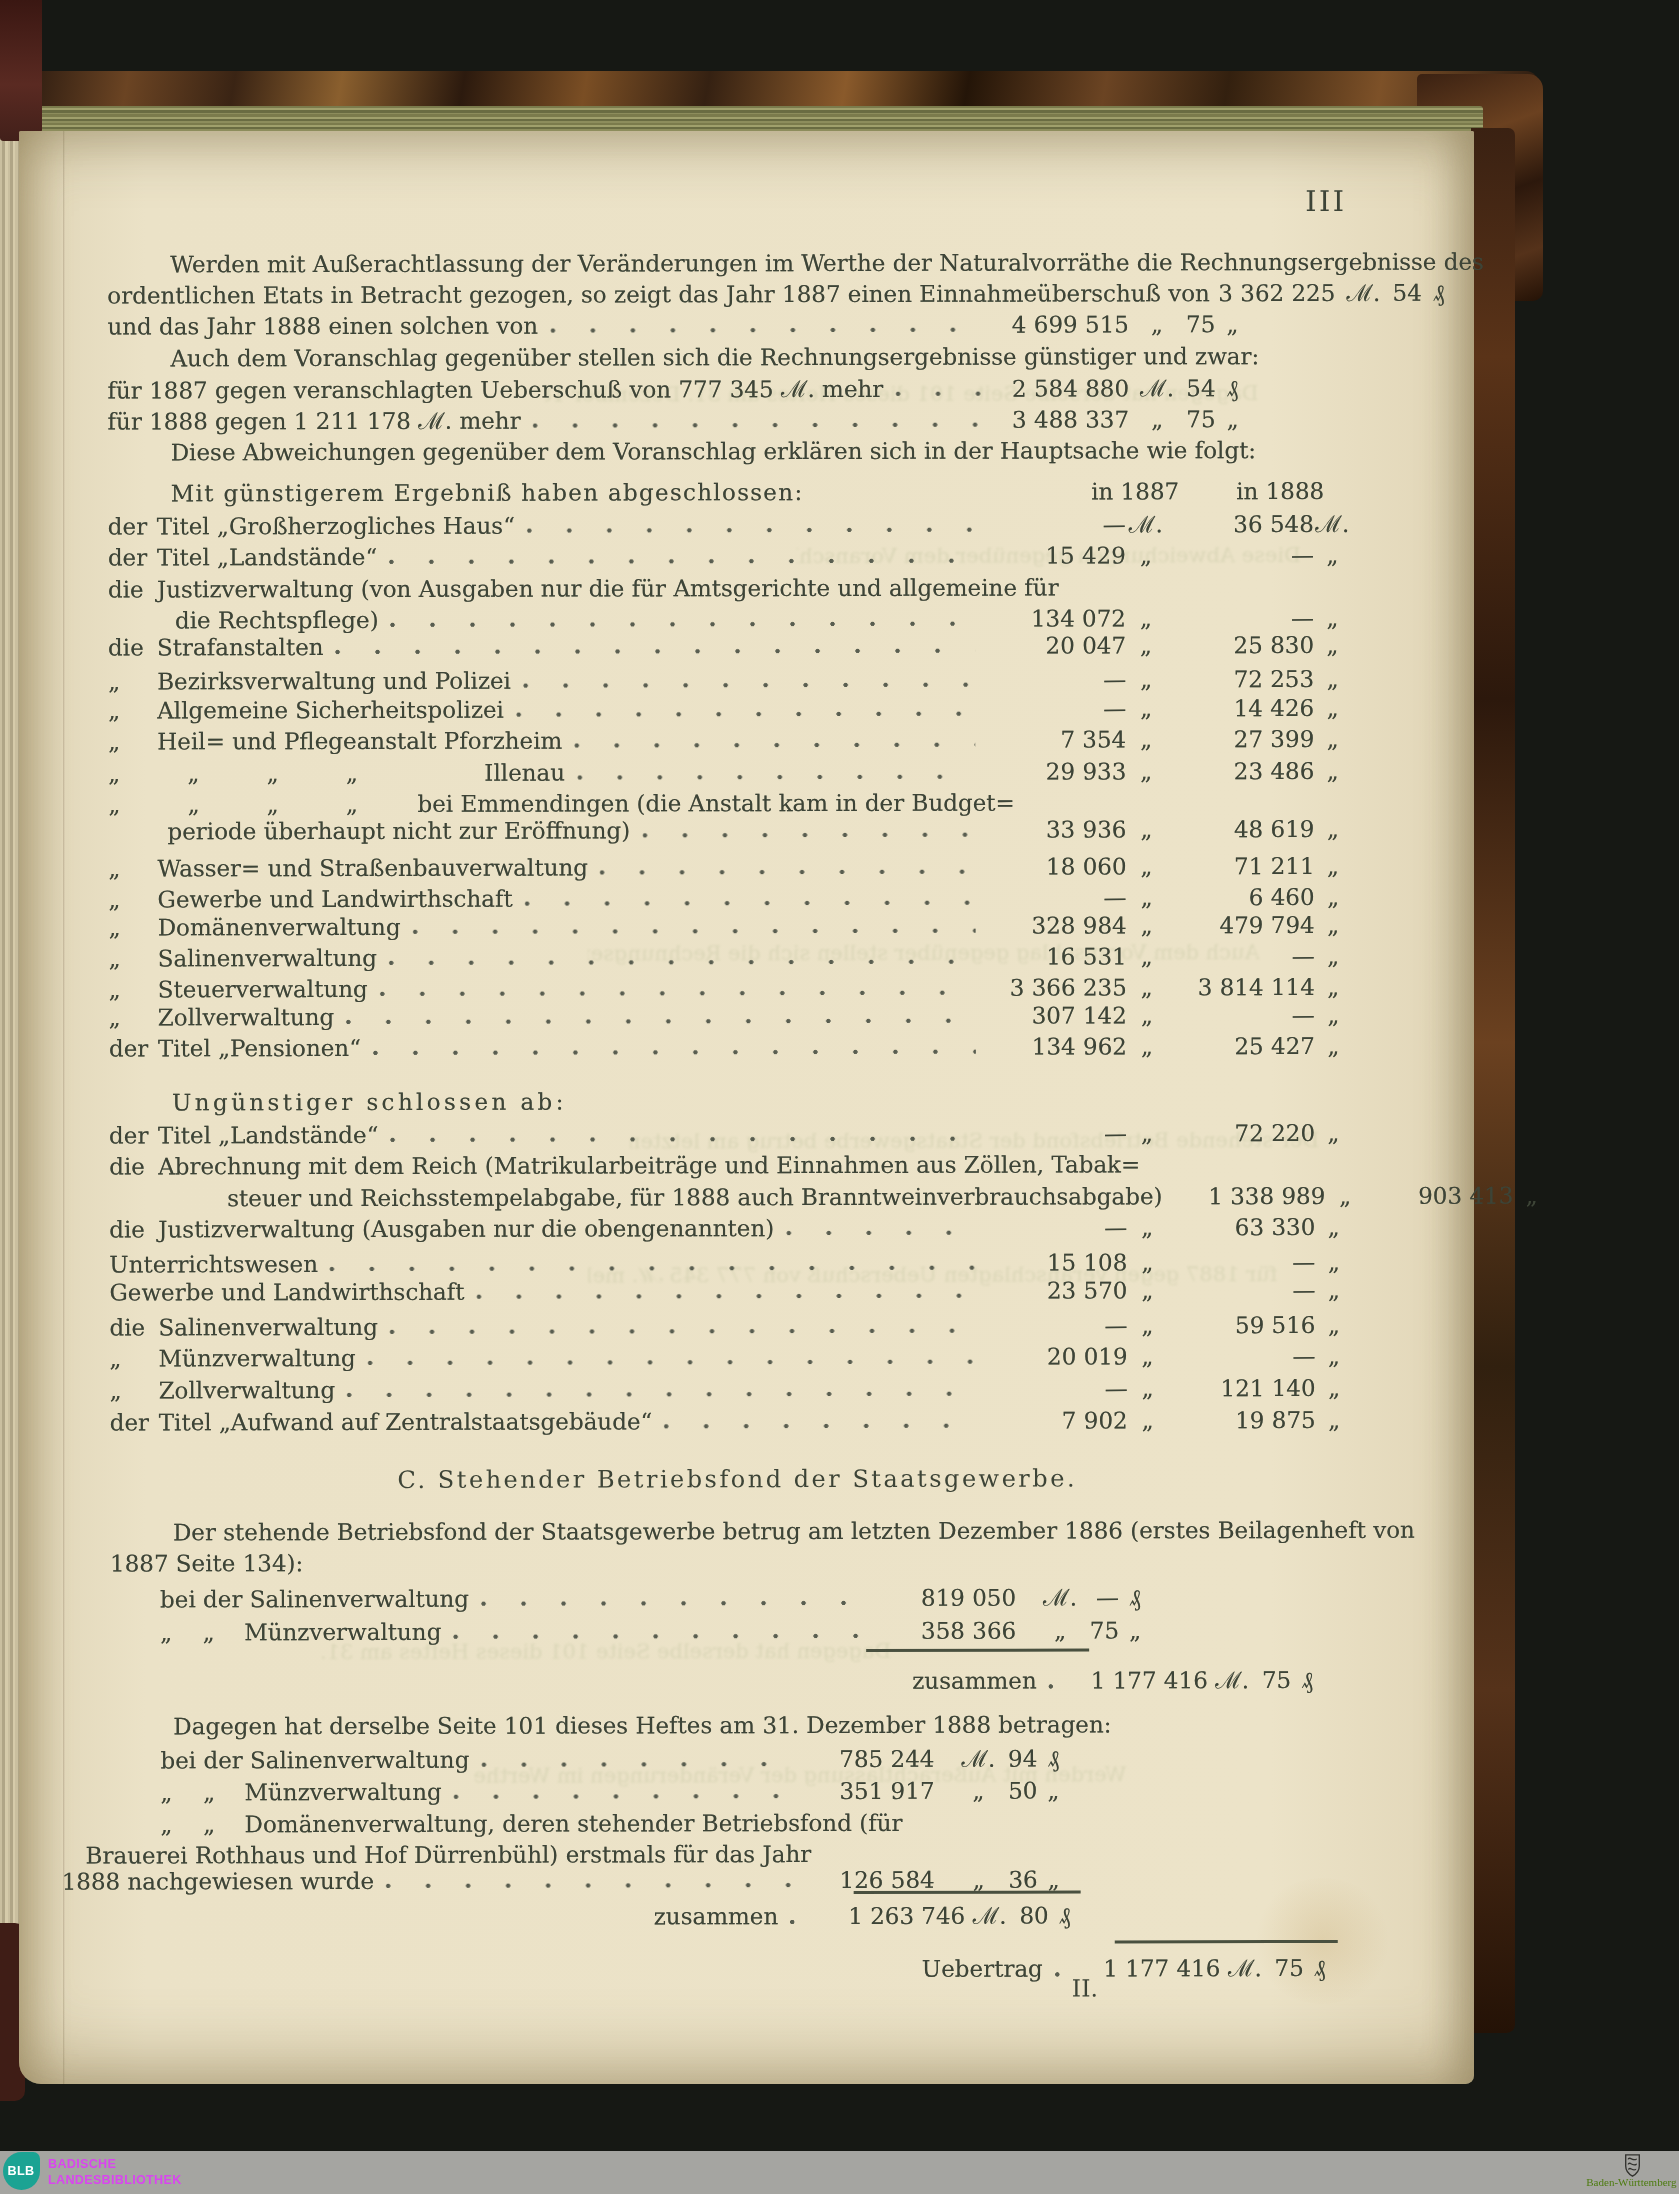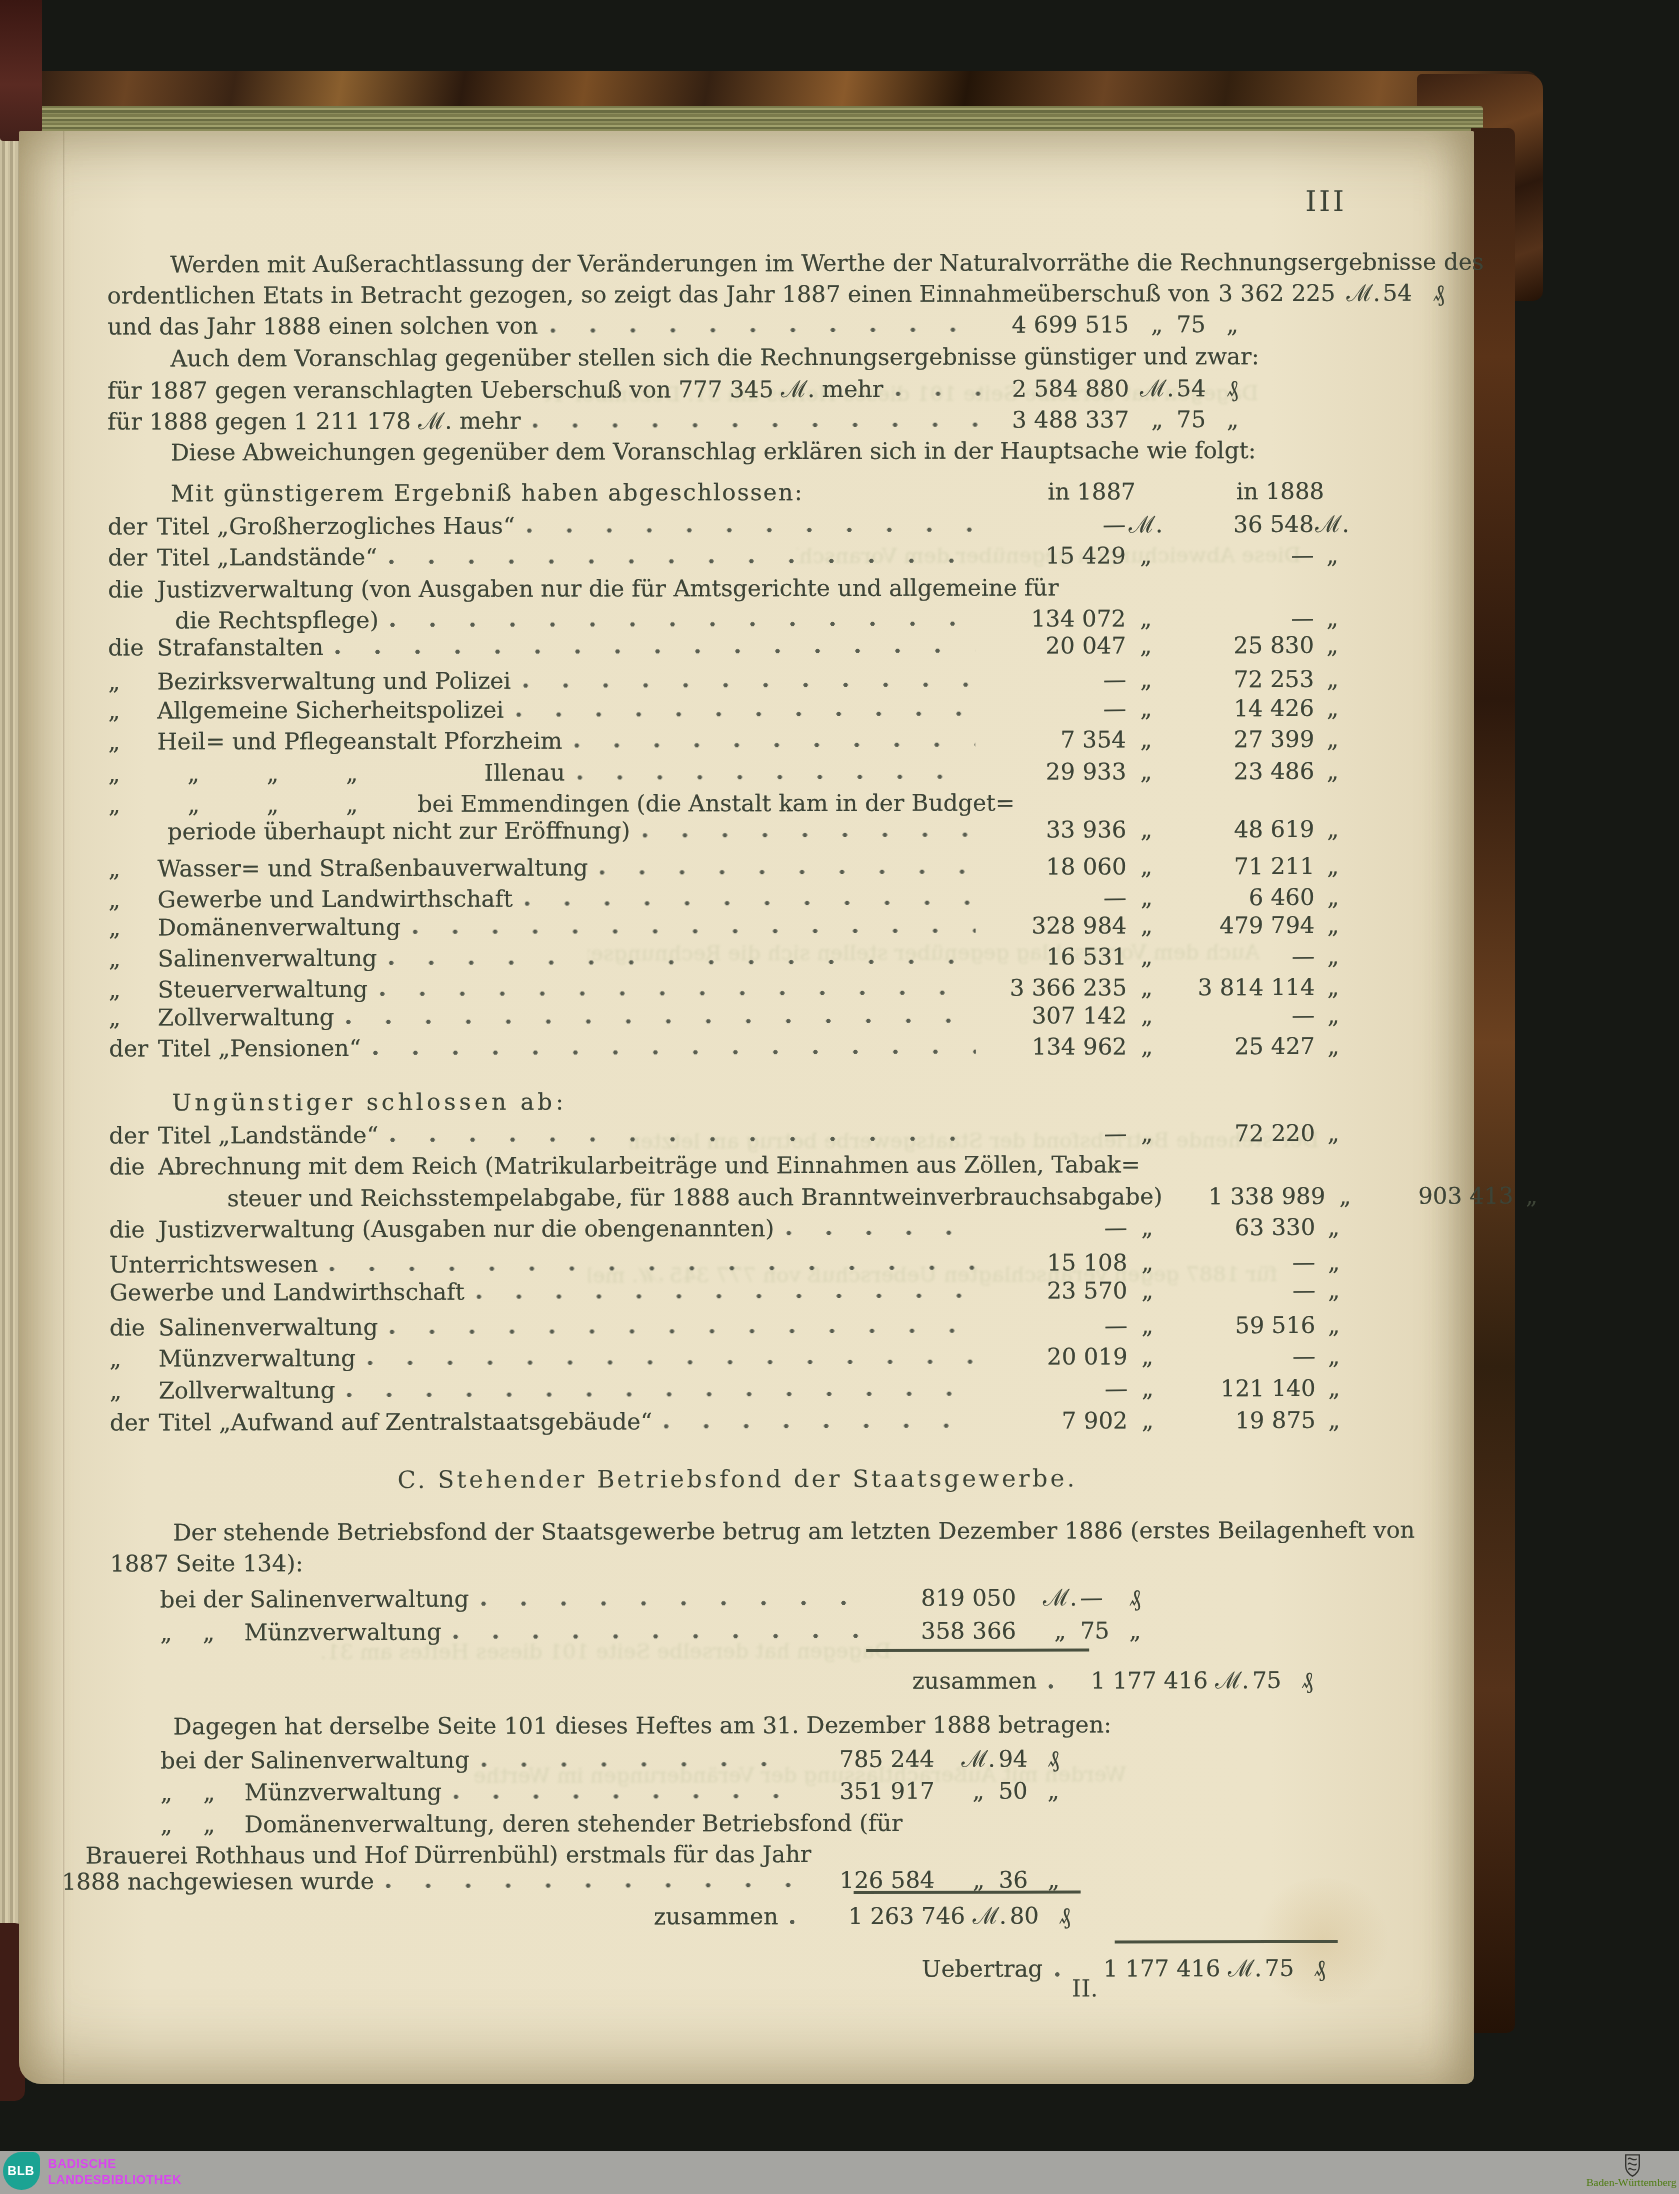--- a/index.html
+++ b/index.html
@@ -41,28 +41,28 @@
   .pfx{width:49px;flex:0 0 auto;}
   .deep .pfx{width:309px;word-spacing:60px;}
   .deep .pad{padding-left:67px;}
   .lbl{flex:0 0 auto;}
   .c80{padding-left:67px;} .c70{padding-left:59px;} .c140{padding-left:118px;}
   .v87{width:134px;flex:0 0 auto;text-align:right;}
   .u87{width:40px;flex:0 0 auto;text-align:center;}
   .v88{width:148px;flex:0 0 auto;text-align:right;}
   .u88{width:37px;flex:0 0 auto;text-align:center;}
   .htitle{flex:1 1 auto;padding-left:63px;letter-spacing:1.3px;}
-  .h87{width:175px;flex:0 0 auto;text-align:center;transform:translateX(13.4px);}
+  .h87{width:175px;flex:0 0 auto;text-align:right;transform:translateX(13.4px);}
   .h88{width:185px;flex:0 0 auto;text-align:center;transform:translateX(22px);}
   .sect2{letter-spacing:3.4px;}
   
   .cline1{width:1041px;} .cline2{width:959px;}
   .cnum{width:143px;flex:0 0 auto;text-align:center;}
   .cu{width:40px;flex:0 0 auto;text-align:center;}
-  .ccts{width:39px;flex:0 0 auto;text-align:left;}
+  .ccts{width:39px;flex:0 0 auto;text-align:right;}
   .cu2{width:32px;flex:0 0 auto;text-align:center;}
   .cpfx2{width:134px;flex:0 0 auto;padding-left:50px;word-spacing:23.5px;box-sizing:border-box;}
   .pad60{padding-left:50px;}
   .sline{position:absolute;display:flex;align-items:baseline;font-size:23px;white-space:nowrap;color:#3d4437;text-shadow:0 0 0.6px rgba(61,68,55,.55);}
   .rule{position:absolute;height:2.5px;background:#49503f;}
   .cheading{position:absolute;left:109px;width:1255px;text-align:center;font-size:24px;letter-spacing:2.5px;}
   .pagenum{position:absolute;left:1307px;top:185px;font-size:28.6px;letter-spacing:2.5px;}
   .signature{position:absolute;left:1041px;top:1975px;width:84px;text-align:center;font-size:23.5px;}
   
   .ghost{position:absolute;transform:scaleX(-1);filter:blur(1.1px);opacity:.15;color:#7d925e;font-size:21px;white-space:nowrap;overflow:hidden;font-family:"DejaVu Serif",serif;}

